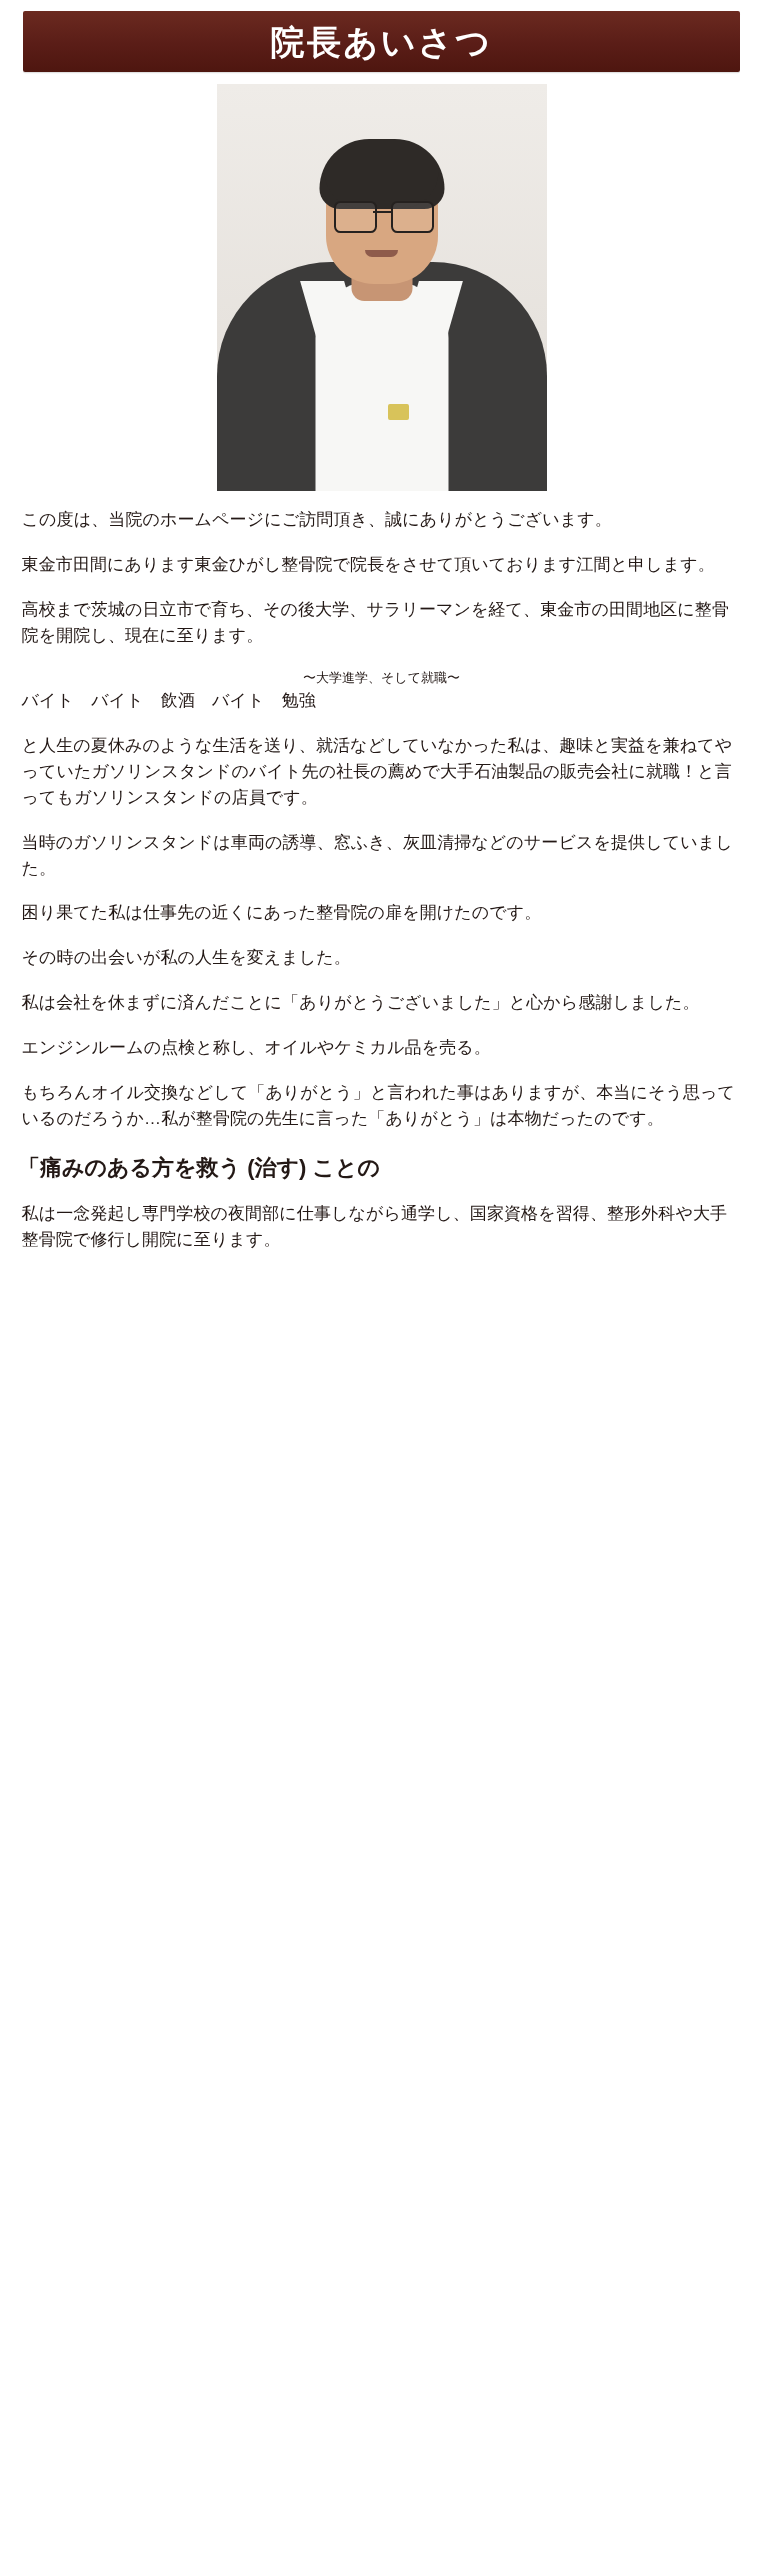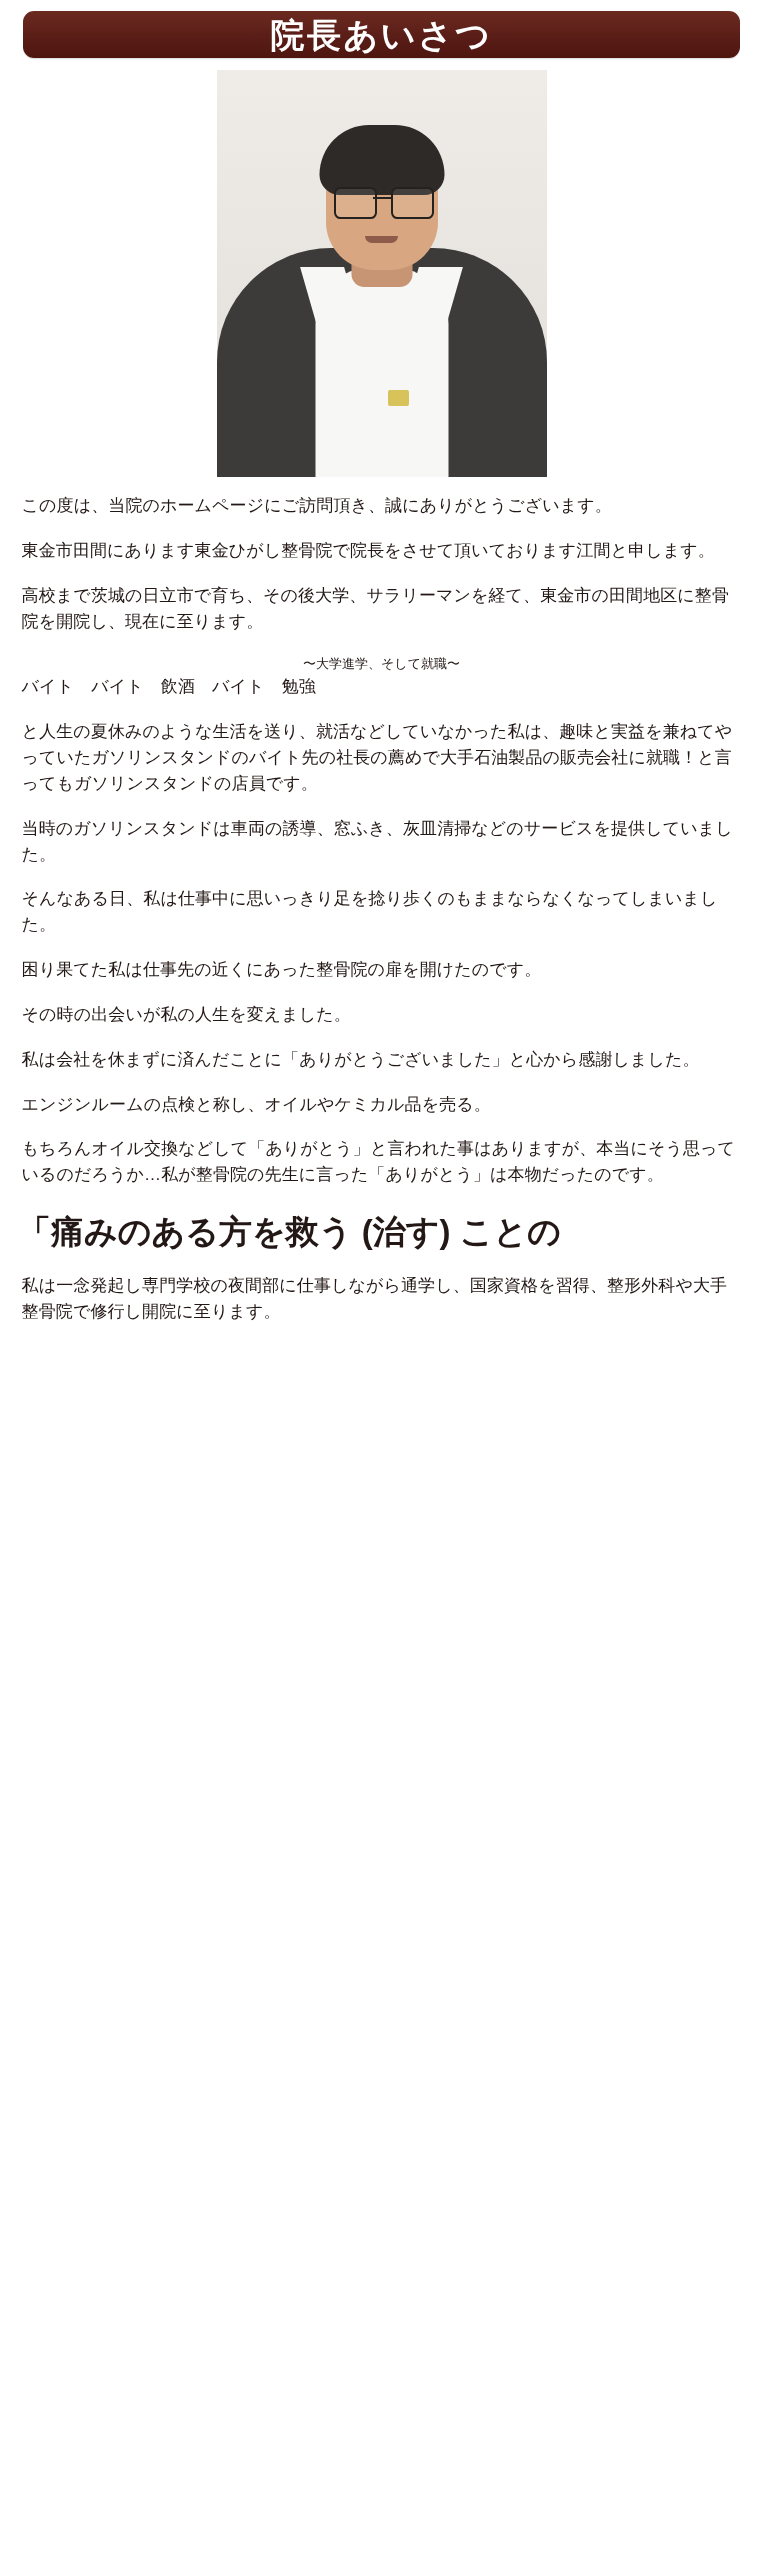--- a/index.html
+++ b/index.html
@@ -20,22 +20,22 @@
     background: #ffffff;
     padding: 0 0 25.4px 0;
     position: relative;
   }
 
   
   .header-banner {
     margin: 11.4px 23px 0 23px;
     background: #5a1d17;
     background: linear-gradient(180deg, #6b2a20 0%, #5a1d17 55%, #4e160f 100%);
-    border-radius: 11px;
-    height: 47px;
+    border-radius: 2px;
+    height: 61px;
     display: flex;
     align-items: center;
     justify-content: center;
     box-shadow: 0 1.3px 0 rgba(0,0,0,0.12);
   }
   .header-title {
     color: #ffffff;
     font-size: 34px;
     font-weight: bold;
     letter-spacing: 2.5px;
@@ -196,21 +196,21 @@
     line-height: 1.5;
     text-align: center;
     margin: 0 0 1.3px 0;
     color: #231815;
   }
   .no-gap { margin-bottom: 0; }
 
   
   .quote-block {
     margin: 21.6px 18px 19px 18px;
-    font-size: 33px;
+    font-size: 22px;
     font-weight: bold;
     line-height: 1.34;
     letter-spacing: 0px;
     color: #231815;
   }
   .quote-line-2 {
     display: block;
     padding-left: 46px;
   }
 </style>
@@ -246,21 +246,20 @@
     <p class="para">この度は、当院のホームページにご訪問頂き、誠にありがとうございます。</p>
     <p class="para">東金市田間にあります東金ひがし整骨院で院長をさせて頂いております江間と申します。</p>
     <p class="para">高校まで茨城の日立市で育ち、その後大学、サラリーマンを経て、東金市の田間地区に整骨院を開院し、現在に至ります。</p>
 
     <p class="sub-heading">〜大学進学、そして就職〜</p>
 
     <p class="para no-gap">バイト　バイト　飲酒　バイト　勉強</p>
     <p class="para">と人生の夏休みのような生活を送り、就活などしていなかった私は、趣味と実益を兼ねてやっていたガソリンスタンドのバイト先の社長の薦めで大手石油製品の販売会社に就職！と言ってもガソリンスタンドの店員です。</p>
 
     <p class="para">当時のガソリンスタンドは車両の誘導、窓ふき、灰皿清掃などのサービスを提供していました。</p>
-    <p class="para">そんなある日、私は仕事中に思いっきり足を捻り歩くのもままならなくなってしまいました。</p>
     <p class="para">困り果てた私は仕事先の近くにあった整骨院の扉を開けたのです。</p>
     <p class="para">その時の出会いが私の人生を変えました。</p>
     <p class="para">私は会社を休まずに済んだことに「ありがとうございました」と心から感謝しました。</p>
     <p class="para">エンジンルームの点検と称し、オイルやケミカル品を売る。</p>
     <p class="para">もちろんオイル交換などして「ありがとう」と言われた事はありますが、本当にそう思っているのだろうか…私が整骨院の先生に言った「ありがとう」は本物だったのです。</p>
 
   </div>
 
   <div class="quote-block">
     <span>「痛みのある方を救う (治す) ことの</span>

